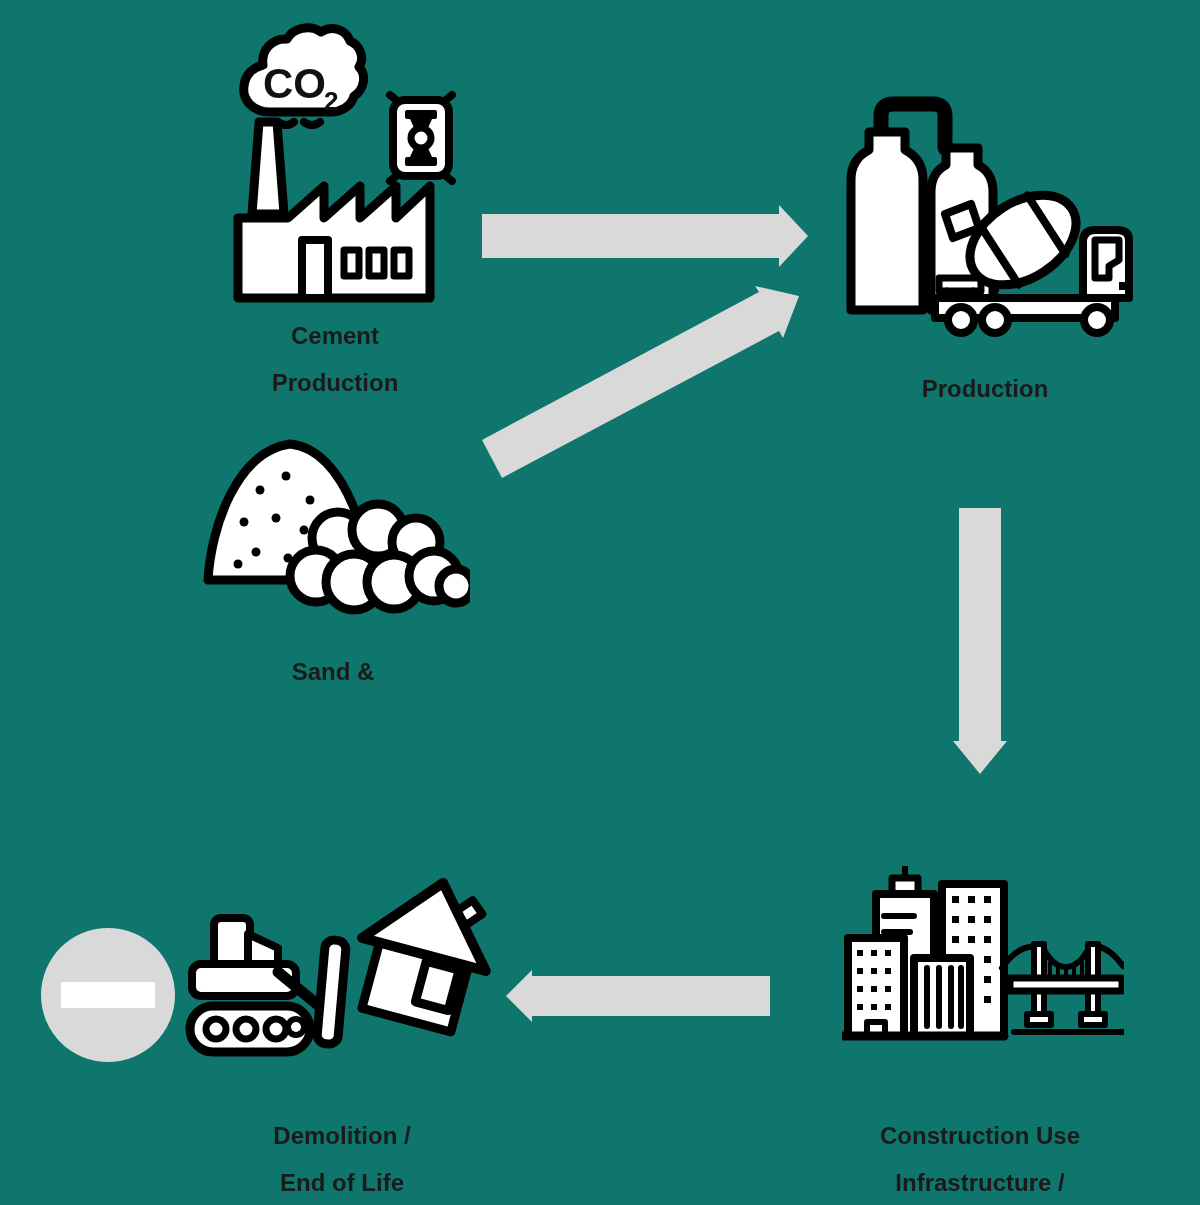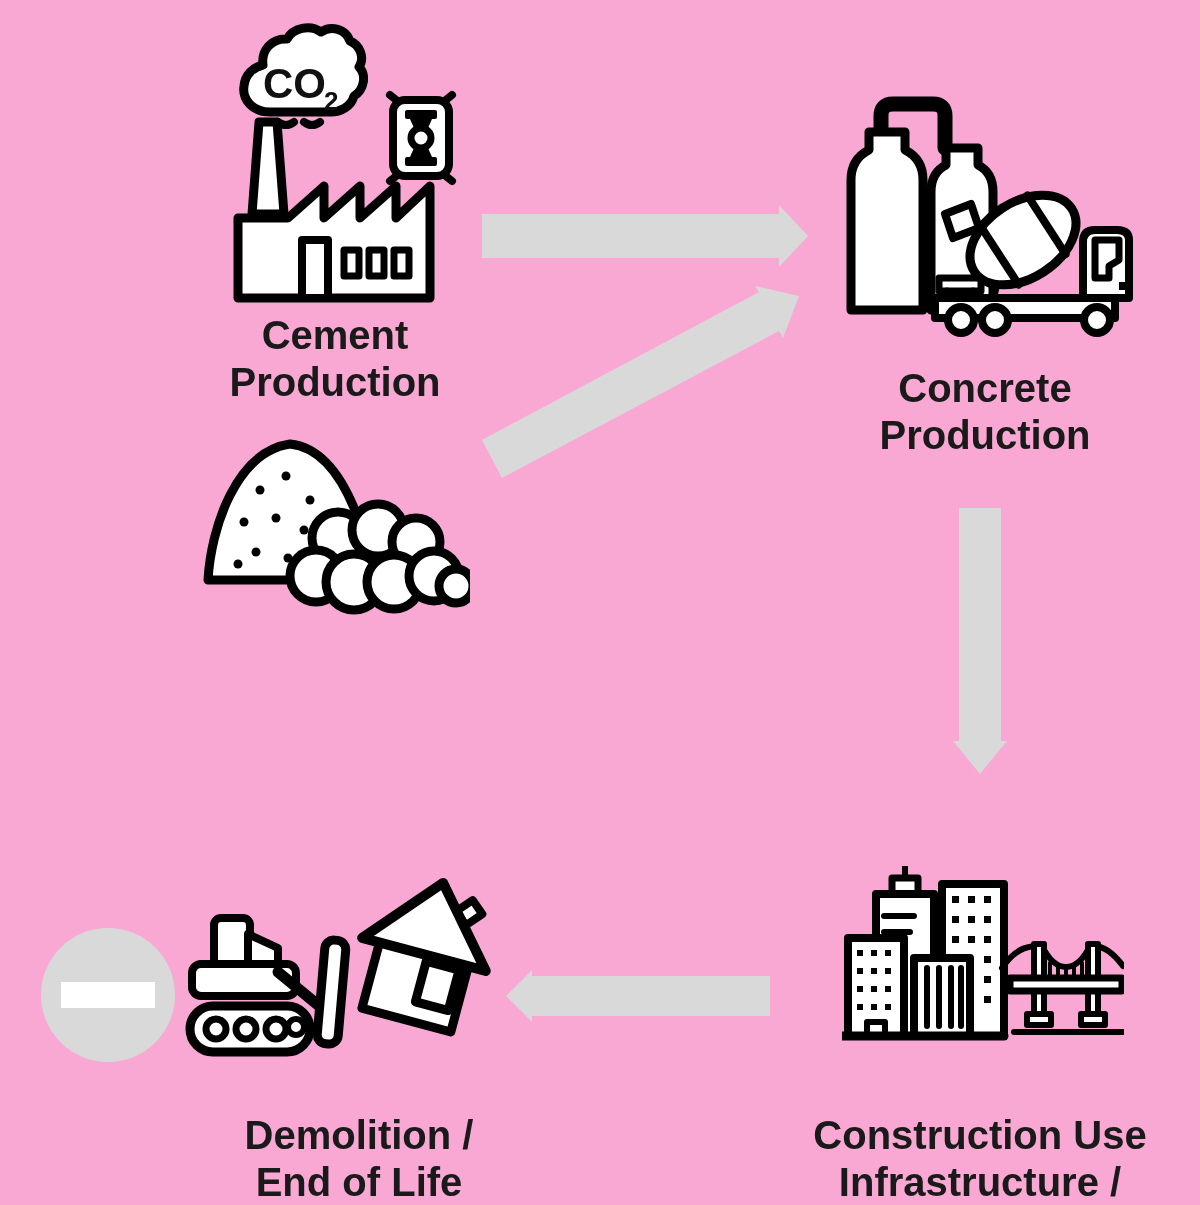--- a/index.html
+++ b/index.html
@@ -1,23 +1,23 @@
 <!DOCTYPE html>
 <html><head>
 <meta charset="utf-8">
 <style>
   html,body{margin:0;padding:0;background:#fff;}
   #stage{
-    position:relative;width:1200px;height:1205px;background:#f9a8d4;overflow:hidden;
+    position:relative;width:1200px;height:1205px;background:#0f766e;overflow:hidden;
     font-family:"Liberation Sans", sans-serif;
   }
   .abs{position:absolute;}
   .node-label{
     position:absolute;text-align:center;font-weight:bold;
-    font-size:40px;line-height:47px;color:#1a1a1a;letter-spacing:0px;
+    font-size:24px;line-height:47px;color:#1a1a1a;letter-spacing:0px;
   }
   .node-label span{display:block;}
   .sign{
     position:absolute;border-radius:50%;
     display:flex;align-items:center;justify-content:center;
   }
   .sign .bar{width:94px;height:26px;background:#ffffff;}
   svg{display:block;}
   .ol{fill:#fff;stroke:#000;stroke-linejoin:round;stroke-linecap:round;}
   .ln{fill:none;stroke:#000;stroke-linejoin:round;stroke-linecap:round;}
@@ -90,20 +90,21 @@
       <circle class="ol" stroke-width="9" cx="218" cy="124" r="24"></circle>
       <circle class="ol" stroke-width="9" cx="118" cy="158" r="26"></circle>
       <circle class="ol" stroke-width="9" cx="156" cy="164" r="28"></circle>
       <circle class="ol" stroke-width="9" cx="196" cy="164" r="27"></circle>
       <circle class="ol" stroke-width="9" cx="236" cy="158" r="25"></circle>
       <circle class="ol" stroke-width="9" cx="258" cy="168" r="17"></circle>
     </g>
   </svg>
 
   <div class="node-label" style="left:183px;top:648px;width:300px;">
+    <span>Sand &amp;</span>
   </div>
 
   <svg class="abs" style="left:843px;top:92px" width="290" height="250" viewBox="0 0 290 250">
     <g>
       <path class="ln" stroke-width="15" d="M38,44 V24 Q38,12 50,12 H90 Q102,12 102,24 V56"></path>
       <path class="ln" stroke-width="5" stroke="#fff" d="M38,44 V24 Q38,12 50,12 H90 Q102,12 102,24 V56"></path>
       <path class="ol" stroke-width="9" d="M8,218 V88 C8,74 14,64 26,58 L26,40 L62,40 L62,58 C74,64 80,74 80,88 V218 Z"></path>
       <path class="ol" stroke-width="9" d="M88,218 V100 C88,88 93,78 103,73 L103,56 L135,56 L135,73 C145,78 150,88 150,100 V218 Z"></path>
     </g>
     <g>
@@ -119,21 +120,20 @@
       <path class="ol" stroke-width="8" d="M240,206 V150 Q240,138 252,138 H274 Q286,138 286,148 V206 Z"></path>
       <path class="ol" stroke-width="7" d="M252,148 H276 V168 L266,174 V186 H252 Z"></path>
       <rect class="fl" x="276" y="190" width="9" height="8"></rect>
       <circle class="ol" stroke-width="8" cx="118" cy="228" r="13"></circle>
       <circle class="ol" stroke-width="8" cx="152" cy="228" r="13"></circle>
       <circle class="ol" stroke-width="8" cx="254" cy="228" r="13"></circle>
     </g>
   </svg>
 
   <div class="node-label" style="left:835px;top:365px;width:300px;">
-    <span>Concrete</span>
     <span>Production</span>
   </div>
 
   <svg class="abs" style="left:842px;top:866px" width="282" height="180" viewBox="0 0 282 180">
     <g>
       <path class="ln" stroke-width="6" d="M63,12 V1"></path>
       <rect class="ol" stroke-width="7" x="50" y="12" width="26" height="16"></rect>
       <rect class="ol" stroke-width="8" x="34" y="28" width="58" height="142"></rect>
       <path class="ln" stroke-width="6" d="M42,50 H72 M42,66 H68 M42,82 H62"></path>
       <rect class="ol" stroke-width="8" x="100" y="18" width="62" height="152"></rect>
@@ -210,18 +210,18 @@
     <path class="ln" stroke-width="11" d="M96,60 L142,98"></path>
     <path class="ln" stroke-width="8" d="M100,112 L140,116"></path>
     <rect class="ol" stroke-width="9" x="8" y="94" width="120" height="46" rx="23"></rect>
     <circle class="ol" stroke-width="7" cx="34" cy="117" r="10"></circle>
     <circle class="ol" stroke-width="7" cx="64" cy="117" r="10"></circle>
     <circle class="ol" stroke-width="7" cx="94" cy="117" r="10"></circle>
     <circle class="ol" stroke-width="6" cx="114" cy="115" r="8"></circle>
     <rect class="ol" stroke-width="9" x="139" y="28" width="21" height="104" rx="9" transform="rotate(5 149 80)"></rect>
   </svg>
 
-  <div class="node-label" style="left:209px;top:1112px;width:300px;">
+  <div class="node-label" style="left:192px;top:1112px;width:300px;">
     <span>Demolition /</span>
     <span>End of Life</span>
   </div>
 
 </div>
 
 </body></html>

